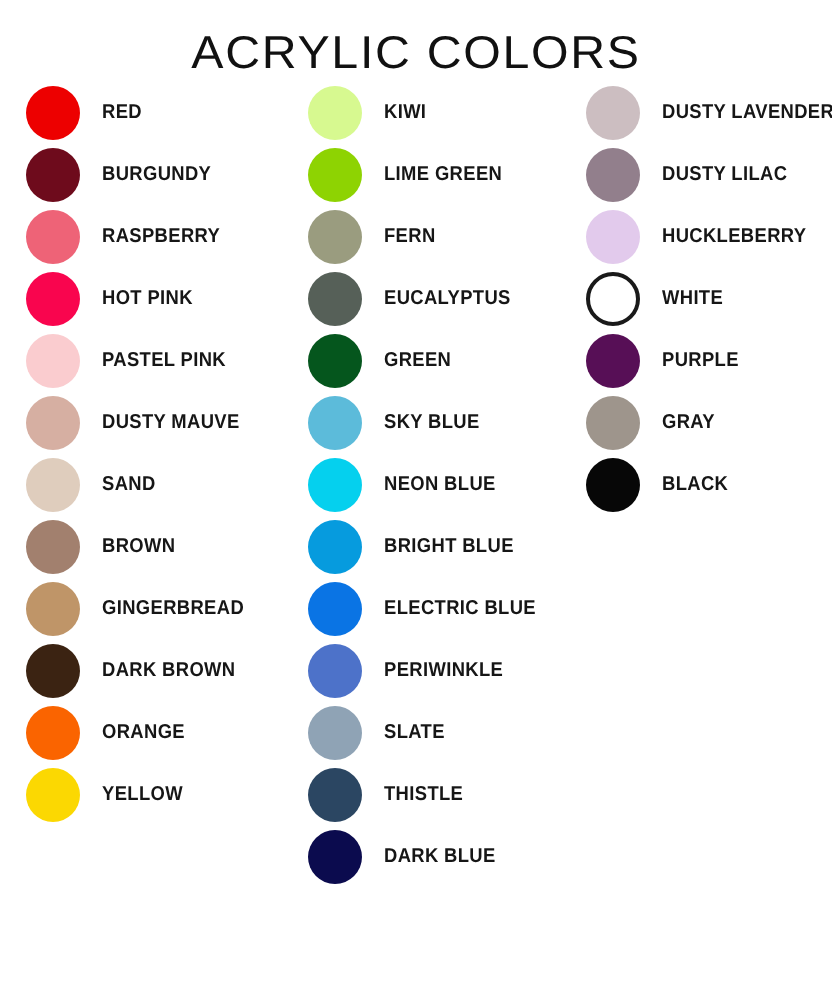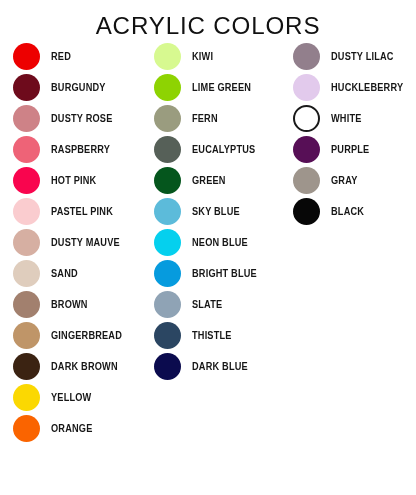--- a/index.html
+++ b/index.html
@@ -90,24 +90,20 @@
     <div class="column col-0">
         <div class="swatch-row">
           <span class="dot" style="background: rgb(237, 0, 0);"></span>
           <span class="swatch-label">RED</span>
         </div>
         <div class="swatch-row">
           <span class="dot" style="background: rgb(110, 11, 28);"></span>
           <span class="swatch-label">BURGUNDY</span>
         </div>
         <div class="swatch-row">
-          <span class="dot" style="background: rgb(206, 130, 135);"></span>
-          <span class="swatch-label">DUSTY ROSE</span>
-        </div>
-        <div class="swatch-row">
           <span class="dot" style="background: rgb(238, 99, 119);"></span>
           <span class="swatch-label">RASPBERRY</span>
         </div>
         <div class="swatch-row">
           <span class="dot" style="background: rgb(249, 5, 78);"></span>
           <span class="swatch-label">HOT PINK</span>
         </div>
         <div class="swatch-row">
           <span class="dot" style="background: rgb(250, 204, 207);"></span>
           <span class="swatch-label">PASTEL PINK</span>
@@ -126,27 +122,27 @@
         </div>
         <div class="swatch-row">
           <span class="dot" style="background: rgb(191, 149, 104);"></span>
           <span class="swatch-label">GINGERBREAD</span>
         </div>
         <div class="swatch-row">
           <span class="dot" style="background: rgb(59, 35, 18);"></span>
           <span class="swatch-label">DARK BROWN</span>
         </div>
         <div class="swatch-row">
+          <span class="dot" style="background: rgb(250, 100, 0);"></span>
+          <span class="swatch-label">ORANGE</span>
+        </div>
+        <div class="swatch-row">
           <span class="dot" style="background: rgb(251, 216, 2);"></span>
           <span class="swatch-label">YELLOW</span>
         </div>
-        <div class="swatch-row">
-          <span class="dot" style="background: rgb(250, 100, 0);"></span>
-          <span class="swatch-label">ORANGE</span>
-        </div>
       </div>
     <div class="column col-1">
         <div class="swatch-row">
           <span class="dot" style="background: rgb(215, 249, 144);"></span>
           <span class="swatch-label">KIWI</span>
         </div>
         <div class="swatch-row">
           <span class="dot" style="background: rgb(142, 211, 2);"></span>
           <span class="swatch-label">LIME GREEN</span>
         </div>
@@ -168,34 +164,46 @@
         </div>
         <div class="swatch-row">
           <span class="dot" style="background: rgb(5, 208, 238);"></span>
           <span class="swatch-label">NEON BLUE</span>
         </div>
         <div class="swatch-row">
           <span class="dot" style="background: rgb(6, 155, 222);"></span>
           <span class="swatch-label">BRIGHT BLUE</span>
         </div>
         <div class="swatch-row">
+          <span class="dot" style="background: rgb(10, 116, 228);"></span>
+          <span class="swatch-label">ELECTRIC BLUE</span>
+        </div>
+        <div class="swatch-row">
+          <span class="dot" style="background: rgb(77, 114, 201);"></span>
+          <span class="swatch-label">PERIWINKLE</span>
+        </div>
+        <div class="swatch-row">
           <span class="dot" style="background: rgb(143, 163, 181);"></span>
           <span class="swatch-label">SLATE</span>
         </div>
         <div class="swatch-row">
           <span class="dot" style="background: rgb(43, 70, 98);"></span>
           <span class="swatch-label">THISTLE</span>
         </div>
         <div class="swatch-row">
           <span class="dot" style="background: rgb(11, 11, 78);"></span>
           <span class="swatch-label">DARK BLUE</span>
         </div>
       </div>
     <div class="column col-2">
         <div class="swatch-row">
+          <span class="dot" style="background: rgb(204, 190, 193);"></span>
+          <span class="swatch-label">DUSTY LAVENDER</span>
+        </div>
+        <div class="swatch-row">
           <span class="dot" style="background: rgb(146, 127, 140);"></span>
           <span class="swatch-label">DUSTY LILAC</span>
         </div>
         <div class="swatch-row">
           <span class="dot" style="background: rgb(226, 202, 236);"></span>
           <span class="swatch-label">HUCKLEBERRY</span>
         </div>
         <div class="swatch-row">
           <span class="dot outlined" style="background: rgb(255, 255, 255);"></span>
           <span class="swatch-label">WHITE</span>

